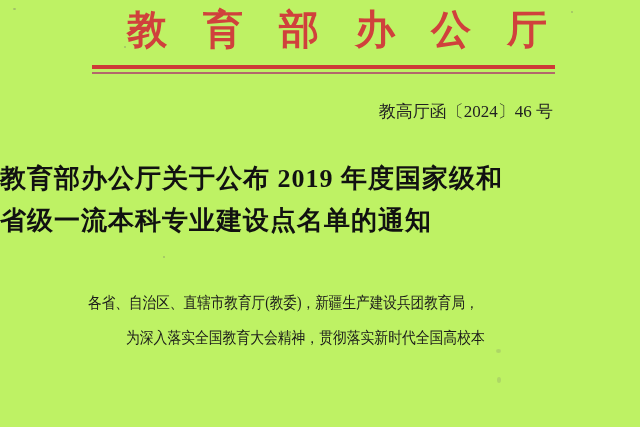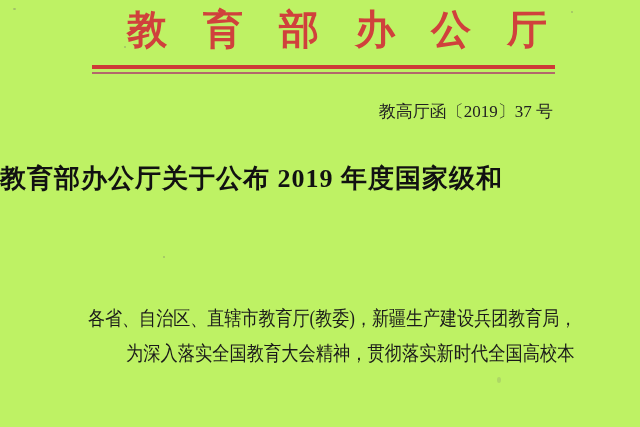--- a/index.html
+++ b/index.html
@@ -31,46 +31,47 @@
     white-space:nowrap;
   }
   
   .notice-title {
     position:absolute; top:158px; left:0; width:640px;
     text-align:left; font-weight:bold; font-size:26px;
     line-height:42px; color:#111; letter-spacing:1px;
   }
   
   .body-text {
-    position:absolute; top:301px; left:88px; width:464px;
-    font-size:20px; line-height:35px; color:#1a1a1a;
+    position:absolute; top:285px; left:88px; width:464px;
+    font-size:16px; line-height:35px; color:#1a1a1a;
   }
   .body-line { height:35px; overflow:visible; white-space:nowrap; }
   .fit { display:inline-block; white-space:nowrap; transform-origin:0 50%; }
   .indent-first { padding-left:38px;font-family:Liberation Serif, serif; }
   
   .speck {
     position:absolute; border-radius:50%;
     background:rgba(110,110,110,0.38);
   }
 </style>
 </head>
 <body>
 
 <div class="page">
 
   <div class="letterhead">教育部办公厅</div>
 
   <div class="rule-thick"></div>
   <div class="rule-thin"></div>
 
-  <div class="doc-number">教高厅函〔2019〕37 号</div>
+  <div class="doc-number">教高厅函〔2024〕46 号</div>
 
   <div class="notice-title">
     <div>教育部办公厅关于公布 2019 年度国家级和</div>
+    <div>省级一流本科专业建设点名单的通知</div>
   </div>
 
   <div class="body-text">
     <div class="body-line">
       <span class="fit" style="transform: scaleX(0.851913);">各省、自治区、直辖市教育厅(教委)，新疆生产建设兵团教育局，</span>
     </div>
     <div class="body-line indent-first">
       <span class="fit" style="transform: scaleX(0.862348);">为深入落实全国教育大会精神，贯彻落实新时代全国高校本</span>
     </div>
   </div>

